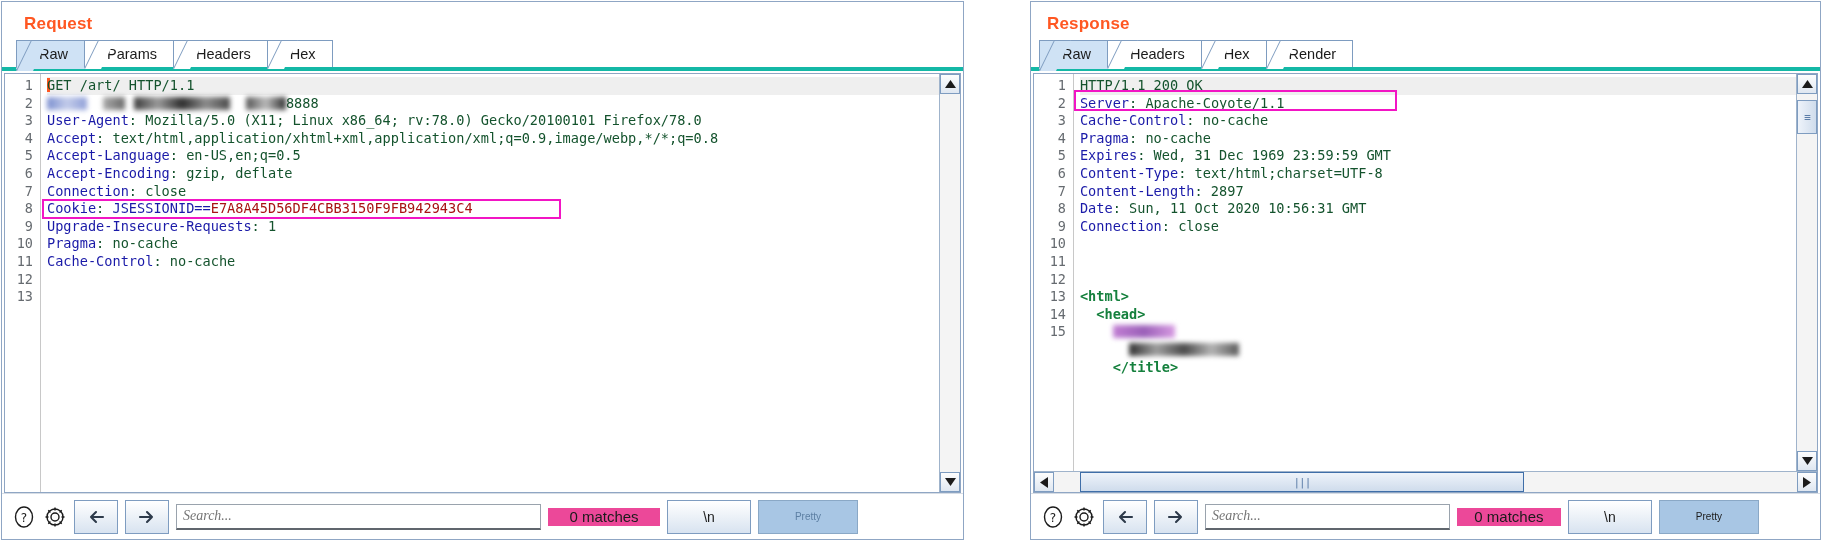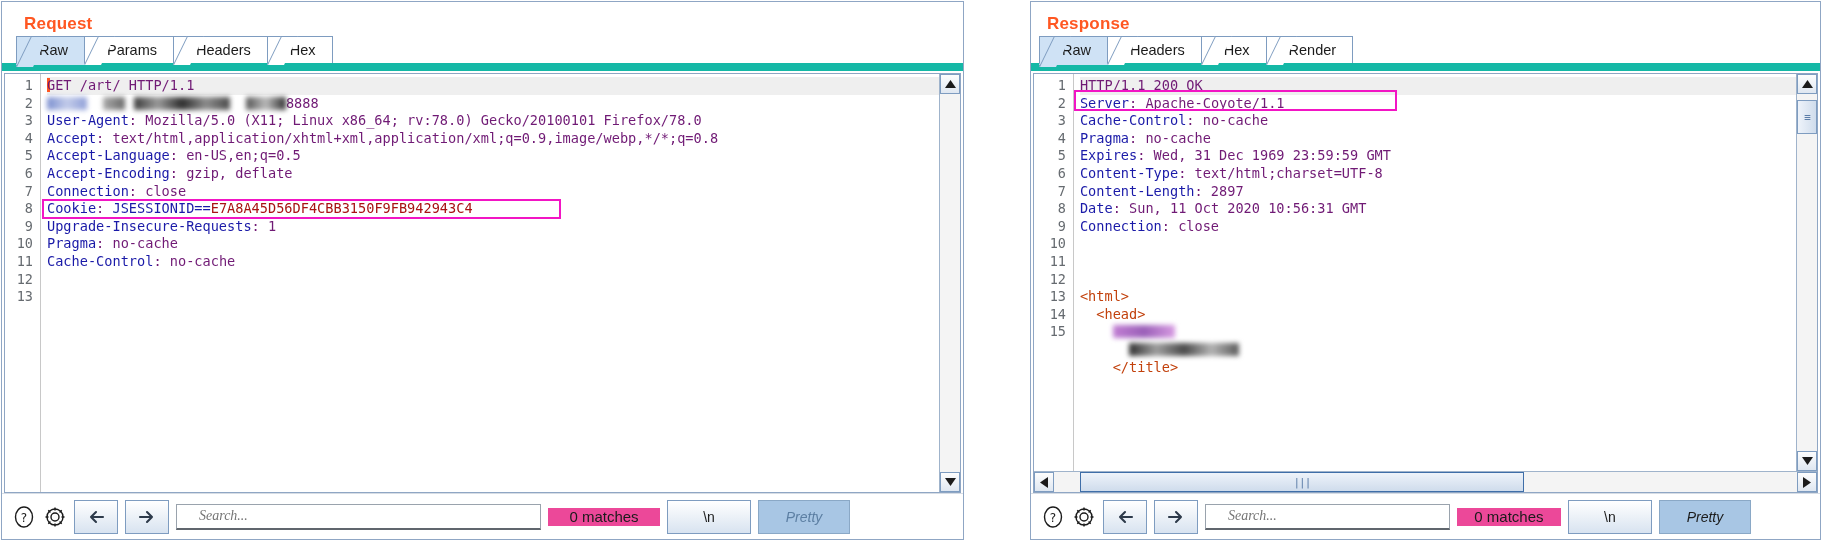--- a/index.html
+++ b/index.html
@@ -47,21 +47,21 @@
   }
   .panel-response .panel-title { padding-left: 16px; }
 
   
   .tabstrip {
     position: relative;
     height: 29px;
     padding-left: 14px;
     display: flex;
     align-items: flex-end;
-    border-bottom: 8px solid #14b8a6;
+    border-bottom: 4px solid #14b8a6;
   }
   .panel-response .tabstrip { padding-left: 8px; }
   .tab {
     position: relative;
     height: 27px;
     line-height: 26px;
     padding: 0 16px 0 22px;
     font-size: 14.5px;
     color: #1b1b1b;
     background: #ffffff;
@@ -137,23 +137,23 @@
   .code .line {
     font-family: "DejaVu Sans Mono", monospace;
     font-size: 13.6px;
     line-height: 17.6px;
     height: 17.6px;
     white-space: pre;
     color: #16181a;
   }
   .code .line.first { background: #efefef; }
   .hdr { color: #1a1aa8; text-align: right; }
-  .val { color: #701a75; margin-top: 21px; }
+  .val { color: #14532d; margin-top: 21px; }
   .cookieval { color: #a81313; margin-top: 36px; }
-  .tag { color: #c2410c; }
+  .tag { color: #15803d; font-weight: bold; }
   .caret {
     display: inline-block;
     width: 3px; height: 14px;
     background: #ff5722;
     vertical-align: -2px;
     margin-right: -3px;
   }
   .hl-box {
     position: absolute;
     border: 2px solid #f215c4;
@@ -245,47 +245,46 @@
   }
   .search-input {
     height: 26px;
     border: 1px solid #9aa3ad;
     border-bottom: 2px solid #60666d;
     background: #ffffff;
     font-family: "Liberation Serif", serif;
     font-style: italic;
     font-size: 14px;
     color: #6c6c6c;
-    padding: 0 22px;
+    padding: 0 6px;
     outline: none;
   }
   .matches {
     height: 18px;
     background: #ec4899;
     display: flex; align-items: center; justify-content: center;
     font-size: 15px;
     color: #1b1b1b;
     padding: 0 14px;
   }
   .nl-btn {
     width: 84px; height: 34px;
     background: linear-gradient(#ffffff,#d8e3f0);
     border: 1px solid #7e9cc0;
     display: flex; align-items: center; justify-content: center;
     font-size: 14px; color: #1b1b1b;
     cursor: default;
   }
   .pretty-btn {
-    width: 92px; height: 34px;
+    width: 100px; height: 34px;
     background: #a8c6e4;
     border: 1px solid #8aa8c6;
     display: flex; align-items: center; justify-content: center;
-    font-size: 14px; color: #5c7fa3;
-    cursor: default;
-    font-style: italic;
+    font-size: 10px; color: #5c7fa3;
+    cursor: default;
   }
   .panel-response .pretty-btn { color: #1b1b1b; }
 </style>
 </head>
 <body>
 
 <div class="app">
 
   <div class="panel panel-request">
 

